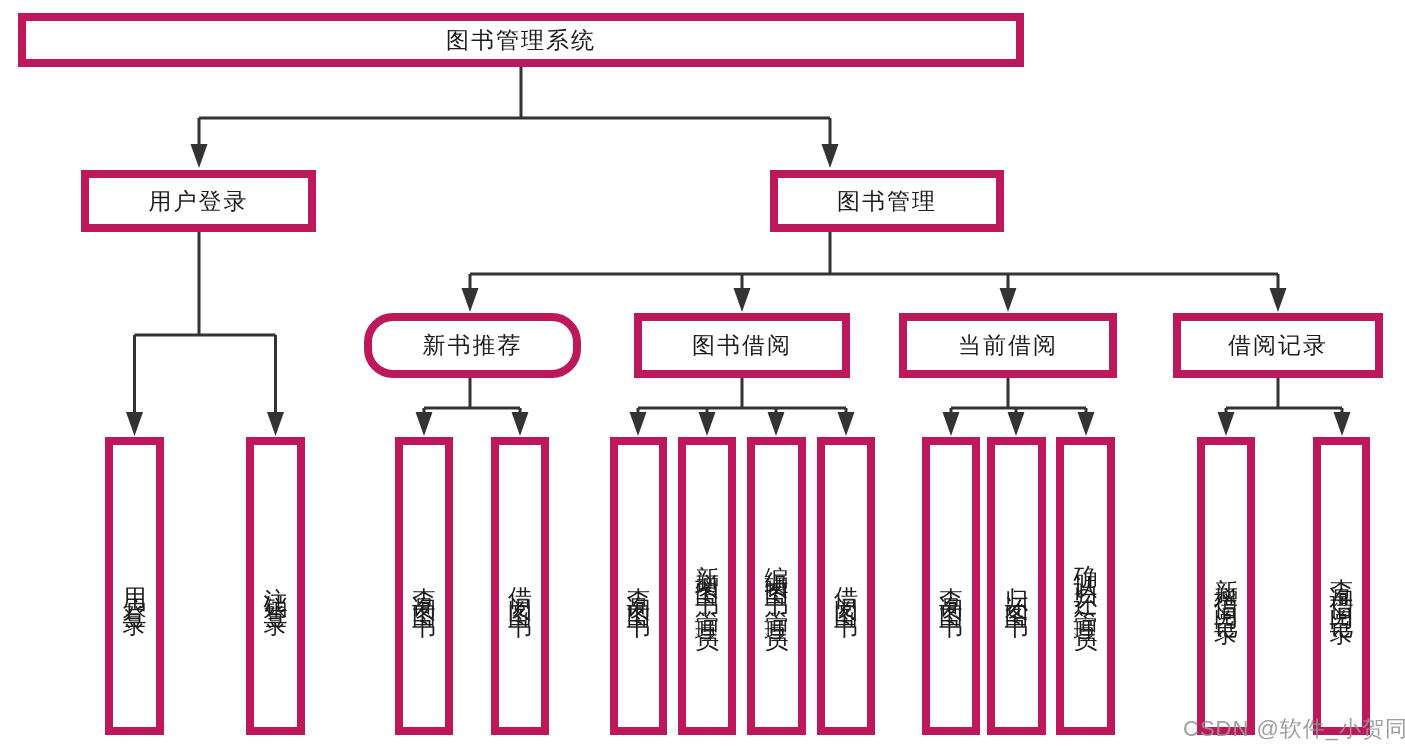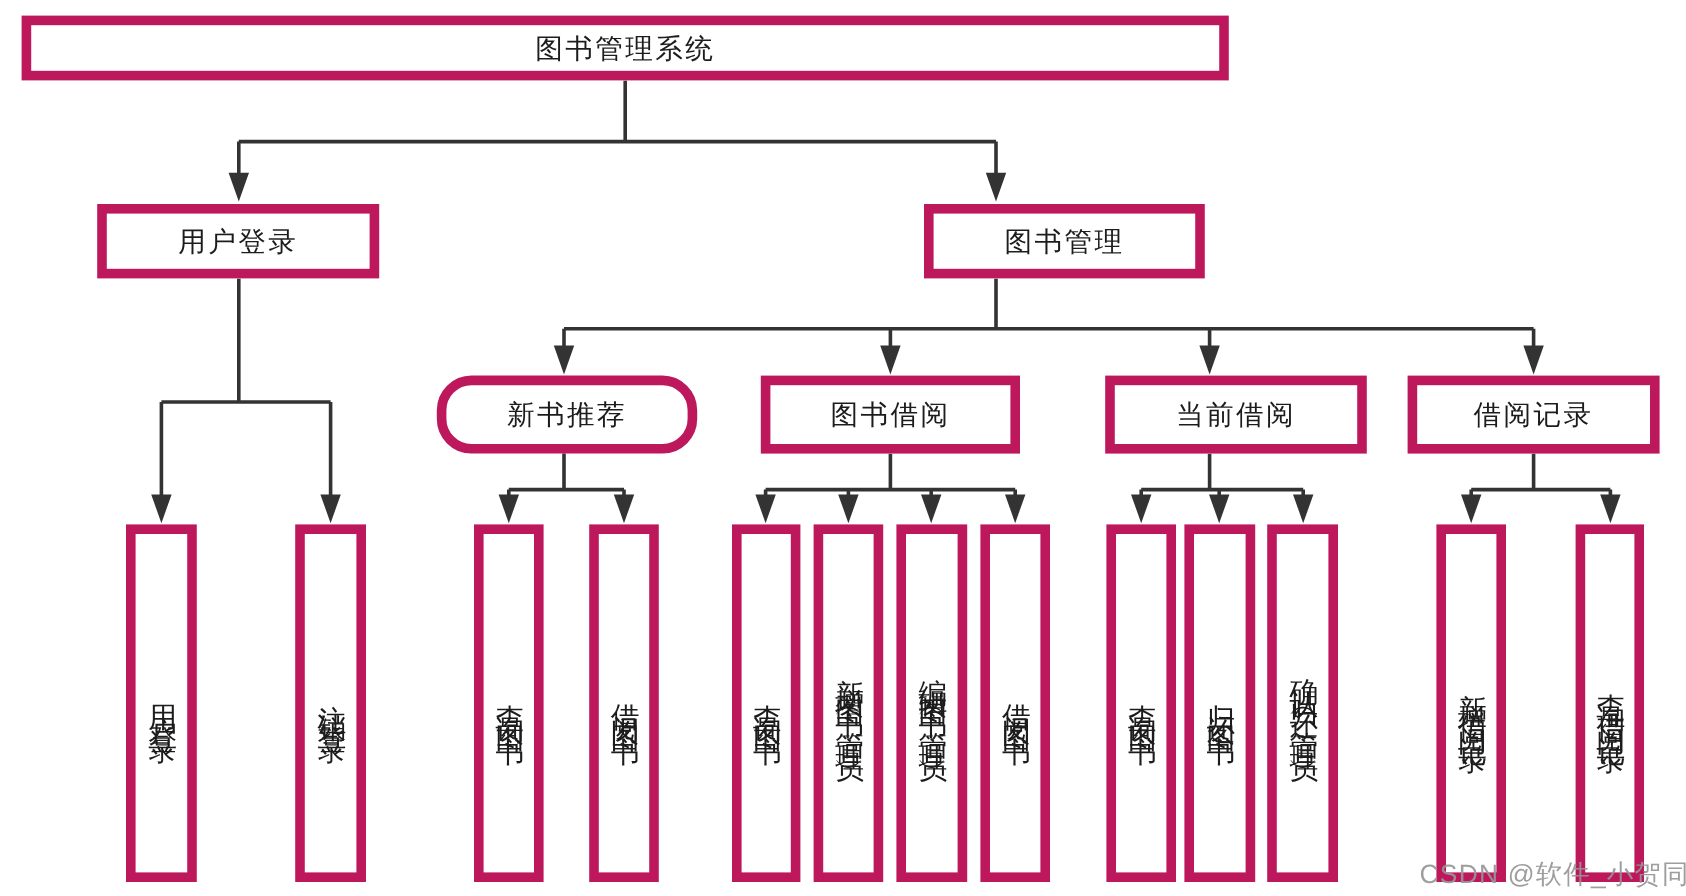--- a/index.html
+++ b/index.html
@@ -81,21 +81,21 @@
   <div class="node" style="left:734px; top:170px; width:234px; height:62px;margin-left:36px;">
     <span class="h-label">图书管理</span>
   </div>
 
   <div class="node" style="left:364px; top:313px; width:217px; height:65px;border-radius:29px;">
     <span class="h-label">新书推荐</span>
   </div>
   <div class="node" style="left:634px; top:313px; width:216px; height:65px;">
     <span class="h-label">图书借阅</span>
   </div>
-  <div class="node" style="left:899px; top:313px; width:218px; height:65px;margin-left:22px;">
+  <div class="node" style="left:899px; top:313px; width:218px; height:65px;">
     <span class="h-label">当前借阅</span>
   </div>
   <div class="node" style="left:1173px; top:313px; width:210px; height:65px;">
     <span class="h-label">借阅记录</span>
   </div>
 
   <div class="node leaf" style="left:105px; top:437px; width:59px; height:298px;">
     <span class="v-label">用户登录</span>
   </div>
   <div class="node leaf" style="left:246px; top:437px; width:59px; height:298px;">

